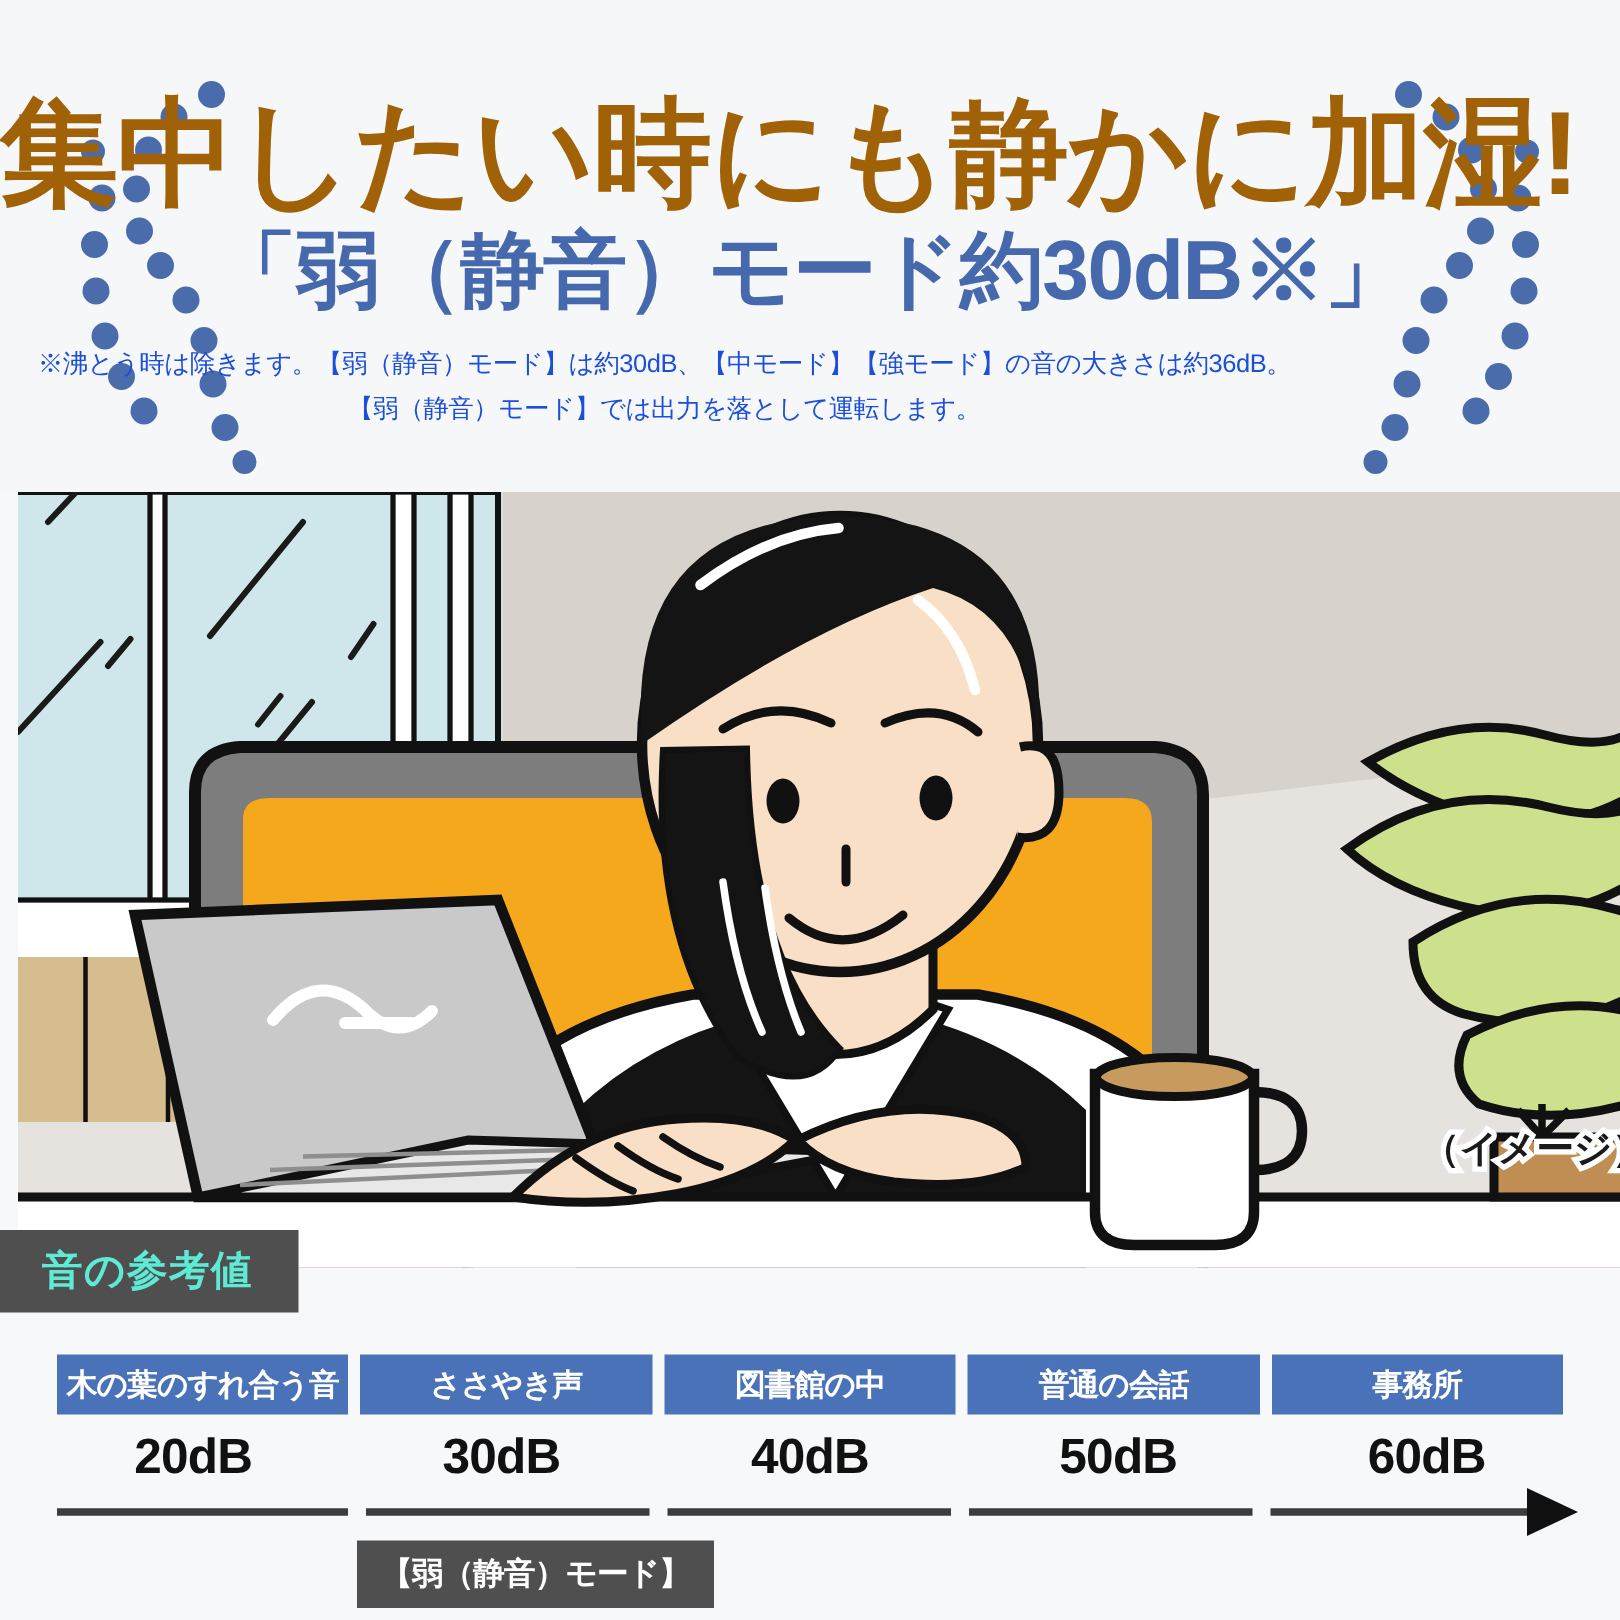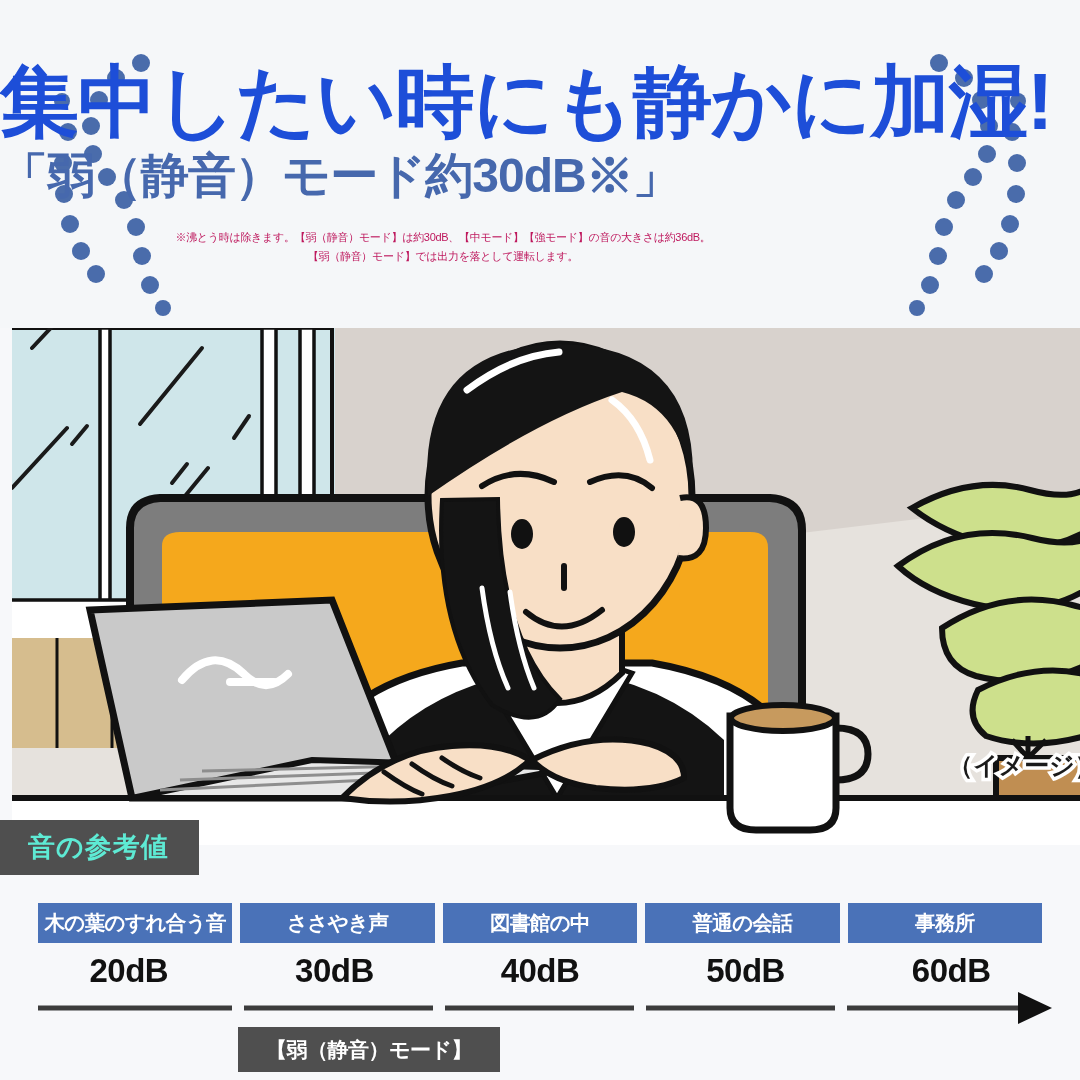--- a/index.html
+++ b/index.html
@@ -27,43 +27,44 @@
     overflow:hidden;
   }
 
   .headline {
     position:absolute; left:0; top:62px;
     width:996px;
     text-align:center;
     font-size:79px;
     line-height:1.0;
     font-weight:bold;
-    color:#1d4ed8;
+    color:#a16207;
     letter-spacing:-1px;
     white-space:nowrap;
   }
 
   .subhead {
     position:absolute; left:0; top:152px;
     width:1080px;
-    font-size:48px;
+    text-align:center;
+    font-size:56px;
     line-height:1.0;
     font-weight:bold;
     color:#4668ad;
     letter-spacing:-1px;
     white-space:nowrap;
   }
 
   .note {
     position:absolute; left:0; top:228px;
     width:886px;
     text-align:center;
-    font-size:11px;
+    font-size:17px;
     line-height:1.75;
-    color:#be185d;
+    color:#1d4ed8;
     letter-spacing:-0.3px;
   }
   .note span { display:block; }
 
   .dots-svg { position:absolute; left:0; top:0; width:1080px; height:328px; }
 
   
   .illus {
     position:absolute; left:12px; top:328px;
     width:1080px; height:517px;
@@ -127,21 +128,21 @@
     align-items:center;
     justify-content:center;
     letter-spacing:-0.5px;
   }
 
   .axis { position:absolute; left:0; top:146px; width:1080px; height:34px; }
 
   .mode-tag {
     position:absolute; left:238px; top:182px;
     height:45px;
-    padding:0 28px;
+    padding:0 16px;
     background:#4f4f4f;
     color:#ffffff;
     font-size:21px;
     font-weight:bold;
     line-height:45px;
     letter-spacing:-0.5px;
     white-space:nowrap;
   }
 </style>
 </head>

